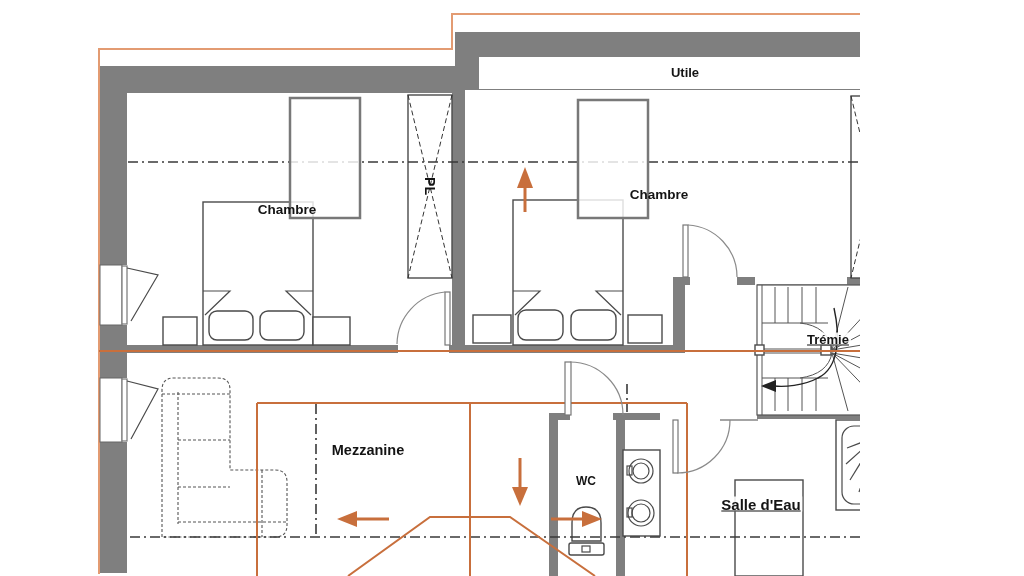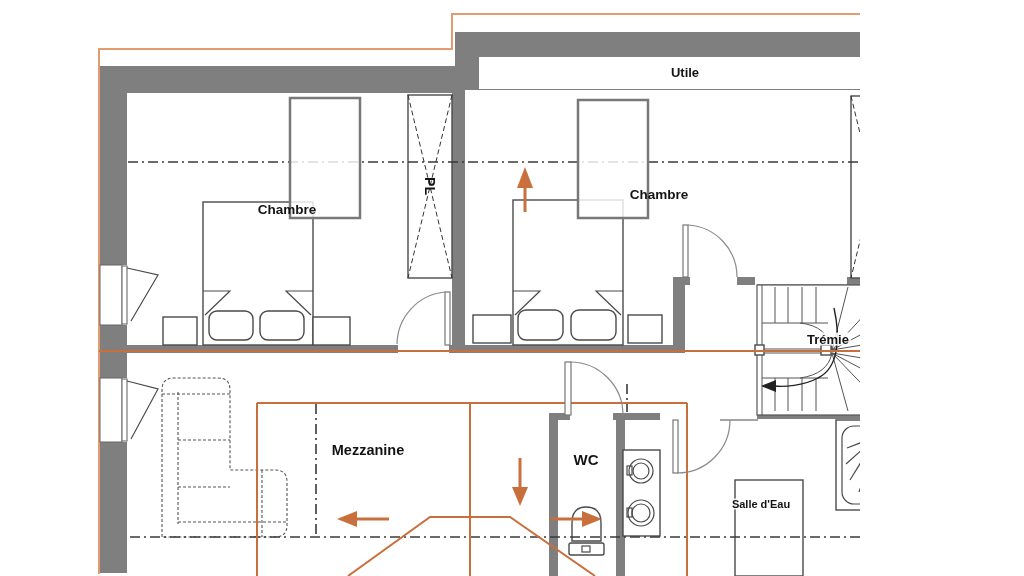--- a/index.html
+++ b/index.html
@@ -16,21 +16,21 @@
   .outline{stroke:var(--outline,#e39b72);fill:none;stroke-width:2;}
   .afill{fill:var(--accent,#c86f3c);}
   .astroke{stroke:var(--accent,#c86f3c);stroke-width:3;fill:none;}
   .doorleaf{fill:#fff;stroke:#777;stroke-width:1.2;}
   .arc{stroke:#8a8a8a;fill:none;stroke-width:1.2;}
   .sofa{stroke:#555;fill:none;stroke-width:1.1;stroke-dasharray:3 2;}
   .velux{fill:rgba(255,255,255,0.82);stroke:#787878;stroke-width:2.5;}
   .stairline{stroke:#555;stroke-width:1;fill:none;}
   .lbl{position:absolute;transform:translate(-50%,-50%);font-weight:bold;color:#141414;
        white-space:nowrap;line-height:1;}
-  .lbl.bg{background:rgba(255,255,255,0.88);padding:0 2px;}
+  .lbl.bg{background:rgba(255,255,255,0.88);padding:0 2px;text-decoration:underline;}
   .rot{transform:translate(-50%,-50%) rotate(90deg);}
 </style>
 </head>
 <body>
 
 <div id="stage">
 <svg width="1024" height="576" viewBox="0 0 1024 576">
 
   <g>
     <rect class="wall" x="99" y="66" width="356" height="27"></rect>
@@ -230,15 +230,15 @@
   </g>
 </svg>
 
   <div class="lbl" style="left:685px;top:72px;font-size:13px;">Utile</div>
   <div class="lbl" style="left:287px;top:210px;font-size:13.5px;">Chambre</div>
   <div class="lbl" style="left:659px;top:195px;font-size:13.5px;">Chambre</div>
   <div class="lbl rot" style="left:430px;top:186px;font-size:14px;">PL</div>
   <div class="lbl rot" style="left:872px;top:186px;font-size:14px;">PL</div>
   <div class="lbl bg" style="left:828px;top:339px;font-size:13px;">Trémie</div>
   <div class="lbl" style="left:368px;top:450px;font-size:14.5px;">Mezzanine</div>
-  <div class="lbl" style="left:586px;top:459px;font-size:15px;">WC</div>
-  <div class="lbl bg" style="left:761px;top:504px;font-size:11px;">Salle d'Eau</div>
+  <div class="lbl" style="left:586px;top:481px;font-size:12px;">WC</div>
+  <div class="lbl bg" style="left:761px;top:504px;font-size:15px;">Salle d'Eau</div>
 </div>
 
 </body></html>

